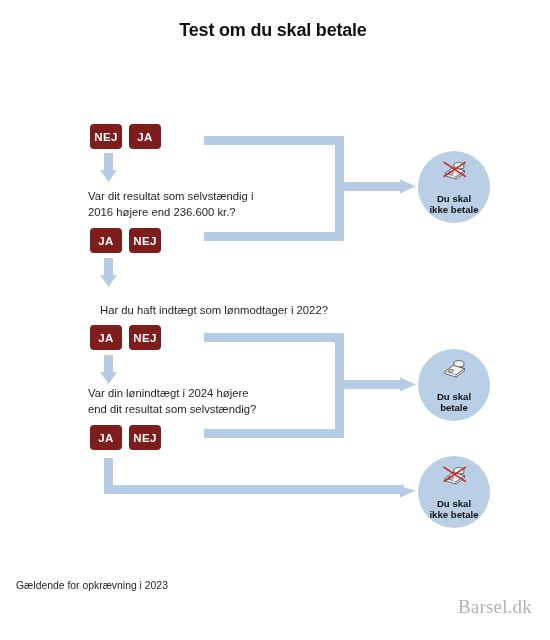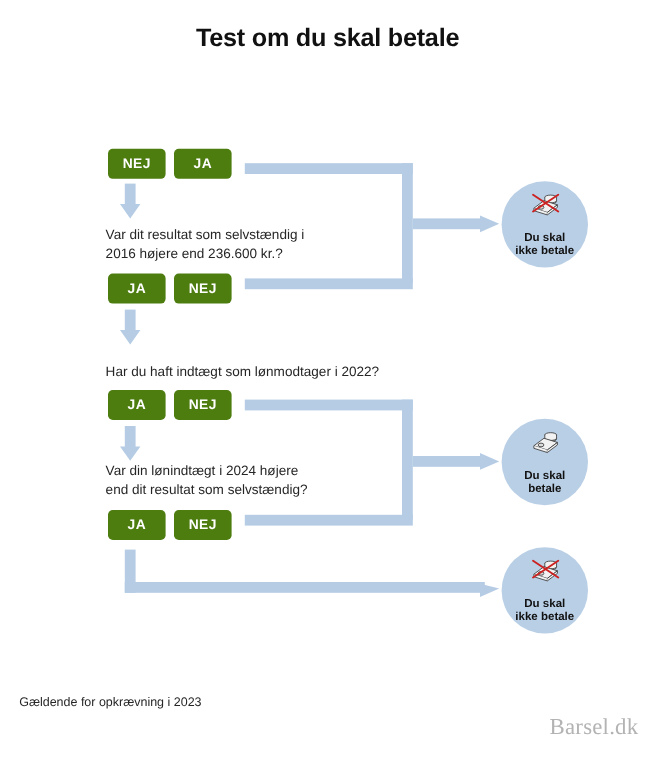--- a/index.html
+++ b/index.html
@@ -24,21 +24,21 @@
     height: 640px;
   }
 
   
   .title {
     position: absolute;
     left: 0;
     top: 20px;
     width: 546px;
     text-align: center;
-    font-size: 21px;
+    font-size: 18px;
     font-weight: bold;
     letter-spacing: -0.2px;
     color: #111111;
   }
 
   
   .connectors {
     position: absolute;
     left: 0; top: 0;
     width: 550px;
@@ -60,23 +60,23 @@
   .btnrow {
     position: absolute;
     z-index: 3;
     display: flex;
     gap: 7px;
   }
   .abtn {
     display: flex;
     align-items: center;
     justify-content: center;
-    width: 48px;
+    width: 32px;
     height: 25px;
-    background: #4d7c0f;
+    background: #7f1d1d;
     color: #ffffff;
     font-size: 11.5px;
     font-weight: bold;
     letter-spacing: 0.4px;
     border-radius: 4px;
     box-sizing: border-box;
     cursor: pointer;
     user-select: none;
   }
 
@@ -190,21 +190,21 @@
     <div class="abtn">JA</div>
   </div>
 
   <div class="qtext" style="left:88px; top:189px; width:300px;">Var dit resultat som selvstændig i
 2016 højere end 236.600 kr.?</div>
   <div class="btnrow" style="left:90px; top:228px;">
     <div class="abtn">JA</div>
     <div class="abtn">NEJ</div>
   </div>
 
-  <div class="qtext" style="left:88px; top:303px; width:320px;">Har du haft indtægt som lønmodtager i 2022?</div>
+  <div class="qtext" style="left:100px; top:303px; width:320px;">Har du haft indtægt som lønmodtager i 2022?</div>
   <div class="btnrow" style="left:90px; top:325px;">
     <div class="abtn">JA</div>
     <div class="abtn">NEJ</div>
   </div>
 
   <div class="qtext" style="left:88px; top:386px; width:300px;">Var din lønindtægt i 2024 højere
 end dit resultat som selvstændig?</div>
   <div class="btnrow" style="left:90px; top:425px;">
     <div class="abtn">JA</div>
     <div class="abtn">NEJ</div>

